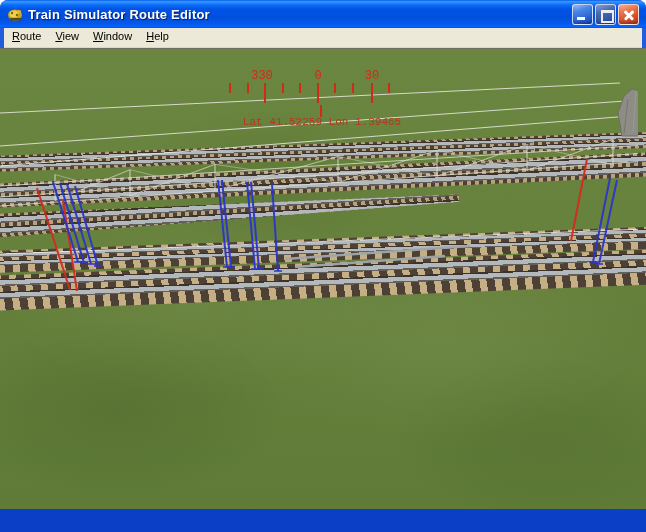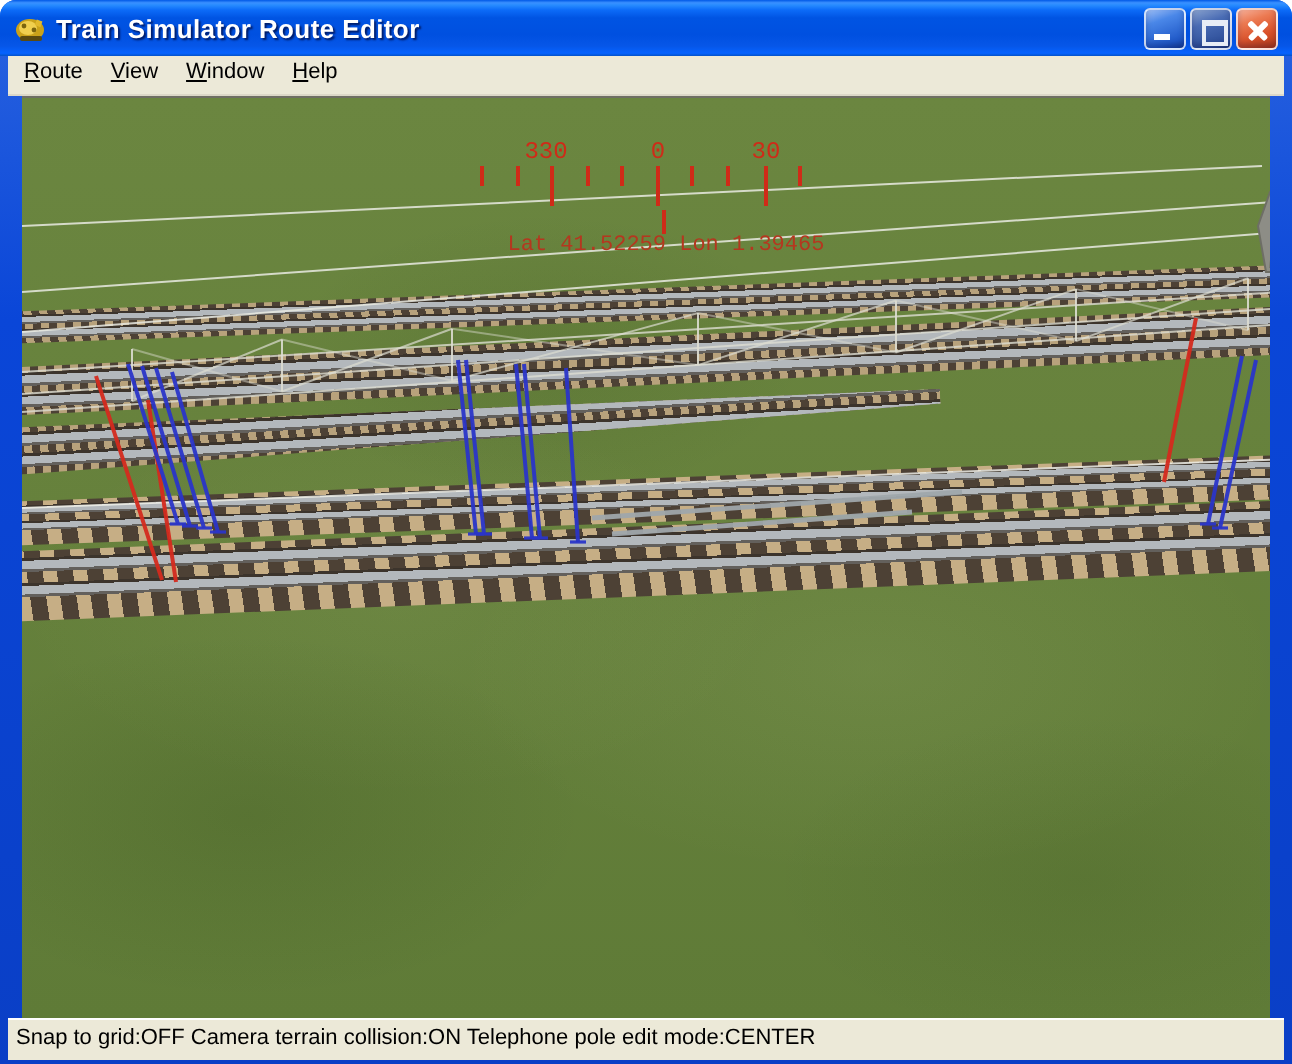--- a/index.html
+++ b/index.html
@@ -21,21 +21,21 @@
   .glyph-max{position:absolute;left:5px;top:5px;width:9px;height:8px;border:2px solid #e7ecf5;border-top-width:3px;}
   .glyph-close{position:absolute;inset:0;}
   .glyph-close:before,.glyph-close:after{content:"";position:absolute;left:4px;top:9px;width:12px;height:2.6px;background:#fff;border-radius:1px;}
   .glyph-close:before{transform:rotate(45deg);}
   .glyph-close:after{transform:rotate(-45deg);}
   
   .menubar{margin:0 4px;height:19px;background:#ece9d8;display:flex;align-items:flex-start;
     font-size:11px;color:#000;border-bottom:1px solid #dcd8c8;}
   .menu-item{padding:2px 6px 3px 6px;margin-left:2px;cursor:default;white-space:nowrap;}
   
-  .viewport{position:relative;margin:0 11px;height:460px;overflow:hidden;border-top:1px solid #6f6f64;
+  .viewport{position:relative;margin:0 0;height:460px;overflow:hidden;border-top:1px solid #6f6f64;
     background:
       radial-gradient(260px 140px at 18% 78%, rgba(25,45,10,0.13), transparent 65%),
       radial-gradient(320px 160px at 68% 62%, rgba(235,240,190,0.07), transparent 65%),
       radial-gradient(200px 110px at 42% 28%, rgba(25,45,10,0.10), transparent 65%),
       radial-gradient(240px 130px at 85% 85%, rgba(25,45,10,0.09), transparent 65%),
       radial-gradient(300px 150px at 30% 55%, rgba(235,240,190,0.05), transparent 65%),
       linear-gradient(180deg,#6b8640 0%,#66813c 45%,#5f7b37 100%);}
   .ts{position:absolute;left:-10px;width:684px;transform-origin:0 50%;}
   .rails-far{background:
       linear-gradient(180deg,transparent 0 12%,#3c342c 12% 18%,#b3b8bc 18% 34%,#63605c 34% 40%,transparent 40% 56%,#3c342c 56% 62%,#b3b8bc 62% 78%,#63605c 78% 84%,transparent 84% 100%),
@@ -163,16 +163,13 @@
         <line x1="318" y1="34" x2="318" y2="54" stroke="#cf2b18" stroke-width="2" stroke-opacity="1"></line>
         <line x1="372" y1="34" x2="372" y2="54" stroke="#cf2b18" stroke-width="2" stroke-opacity="1"></line>
         <line x1="321" y1="56" x2="321" y2="68" stroke="#cf2b18" stroke-width="2" stroke-opacity="1"></line>
         <text x="262" y="30" fill="#cf2b18" text-anchor="middle" font-family="&quot;Liberation Mono&quot;,monospace" font-size="12px">330</text>
         <text x="318" y="30" fill="#cf2b18" text-anchor="middle" font-family="&quot;Liberation Mono&quot;,monospace" font-size="12px">0</text>
         <text x="372" y="30" fill="#cf2b18" text-anchor="middle" font-family="&quot;Liberation Mono&quot;,monospace" font-size="12px">30</text>
         <text x="322" y="76" fill="#b5371f" text-anchor="middle" font-family="&quot;Liberation Mono&quot;,monospace" font-size="11px">Lat 41.52259 Lon 1.39465</text>
       </svg>
   </div>
 
-  <div class="statusbar">
-    <span>Snap to grid:OFF Camera terrain collision:ON Telephone pole edit mode:CENTER</span>
-  </div>
 </div>
 
 </body></html>

